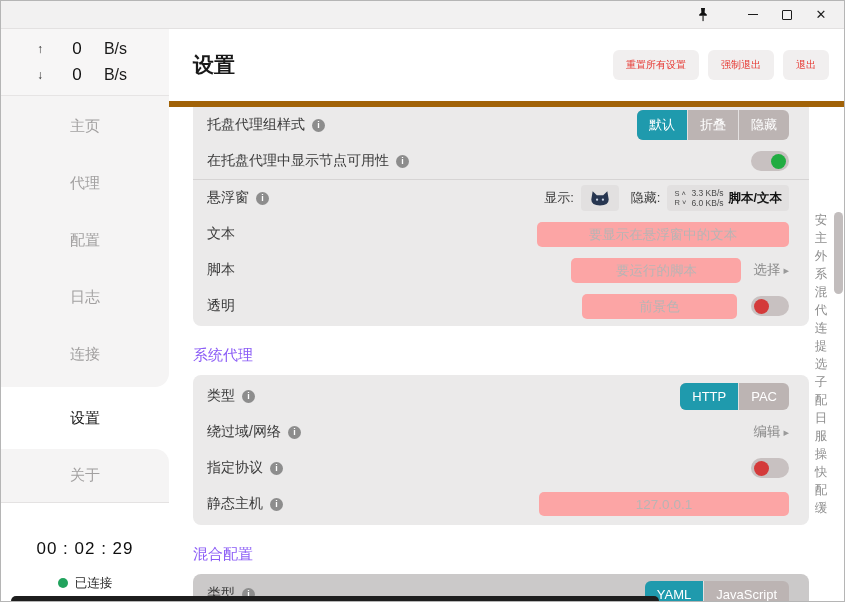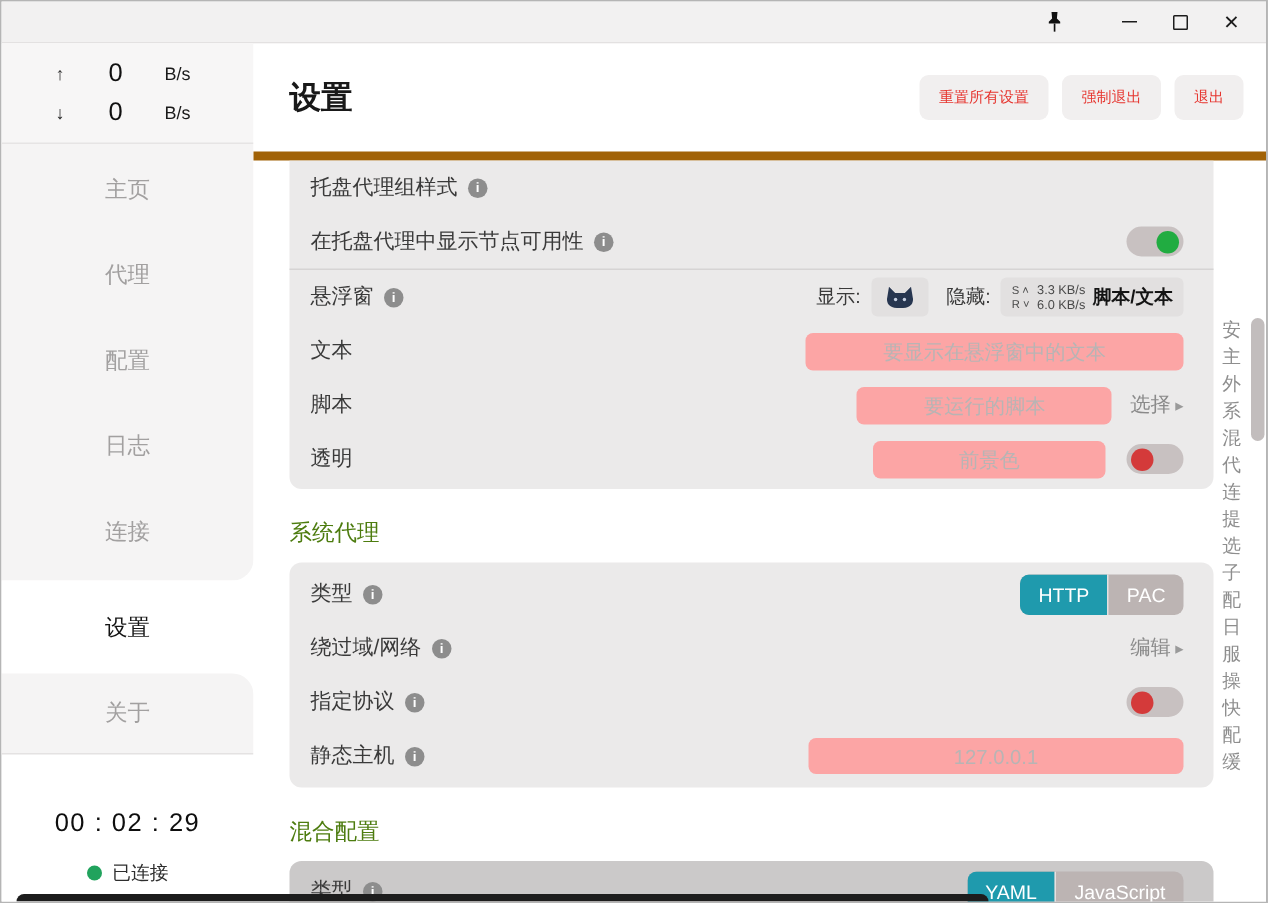--- a/index.html
+++ b/index.html
@@ -23,21 +23,21 @@
   .frame{ display:flex; height:573px; position:relative; }
   
   .sidebar{ width:168px; flex:none; position:relative; background:#fff; }
   .speed-panel{
     height:67px; background:#f7f6f6; border-bottom:1px solid #e6e4e4;
     display:flex; flex-direction:column; justify-content:space-evenly; padding:4px 42px 4px 36px;
   }
   .speed-row{ display:flex; align-items:center; }
   .speed-arrow{ width:16px; font-size:12px; color:#2a2a2a; }
   .speed-val{ flex:1; text-align:center; font-size:17px; color:#101010; }
-  .speed-unit{ width:26px; text-align:right; font-size:12px; color:#1a1a1a; }
+  .speed-unit{ width:26px; text-align:right; font-size:16px; color:#1a1a1a; }
   .nav-group-top{ background:#f5f4f4; border-radius:0 0 14px 0; padding:2px 0 4px; }
   .nav-item{ height:57px; display:flex; align-items:center; justify-content:center;
     font-size:15px; color:#a2a0a0; cursor:default; }
   .nav-item.active{ height:62px; color:#141414; background:#fff; }
   .nav-group-about{ background:#f5f4f4; border-radius:0 14px 0 0; }
   .nav-group-about .nav-item{ height:53px; }
   .sidebar-divider{ height:1px; background:#e4e2e2; }
   .sb-footer{ position:absolute; left:0; right:0; bottom:10px; text-align:center; }
   .timer{ font-size:17px; color:#0e0e0e; letter-spacing:1px; margin-bottom:15px; }
   .status{ font-size:12.5px; color:#2e2e2e; display:inline-flex; align-items:center; gap:7px; }
@@ -59,21 +59,21 @@
   .panel-c{ background:#cbc9c9; border-radius:8px 8px 0 0; height:44px; }
   .prow{ height:36px; display:flex; align-items:center; padding:0 20px 0 14px;
     font-size:14px; color:#3a3a3a; }
   .panel-c .prow{ height:40px; }
   .prow-label{ display:flex; align-items:center; gap:7px; }
   .info-icon{ width:13px; height:13px; border-radius:50%; background:#8d8d8d; color:#fff;
     display:inline-flex; align-items:center; justify-content:center; font-size:9px; font-weight:700; }
   .info-icon::after{ content:"i"; }
   .prow-right{ margin-left:auto; display:flex; align-items:center; }
   .divider{ height:1px; background:#d6d4d4; }
-  .section-heading{ font-size:15px; color:#4d7c0f; margin:20px 0 10px; }
+  .section-heading{ font-size:15px; color:#8b5cf6; margin:20px 0 10px; }
   
   .seg-group{ display:flex; border-radius:6px; overflow:hidden; background:#bcb4b3; }
   .seg{ padding:6px 12px; font-size:13px; color:#fff; cursor:default; }
   .seg + .seg{ border-left:1px solid rgba(255,255,255,.6); }
   .seg.active{ background:#1f9aad; border-left:none; }
   
   .toggle{ width:38px; height:20px; border-radius:10px; background:#c8c1c1; position:relative; cursor:default; }
   .toggle .knob{ width:15px; height:15px; border-radius:50%; position:absolute; top:2.5px; }
   .toggle.on .knob{ right:3px; background:#21ac41; }
   .toggle.off .knob{ left:3px; background:#d43a3a; }
@@ -176,20 +176,27 @@
         </div>
       </div>
 
       <div class="scroll-area">
 
         <div class="panel panel-a">
           <div class="prow">
             <div class="prow-label">
               <span>托盘代理组样式</span>
               <span class="info-icon"></span>
+            </div>
+            <div class="prow-right">
+              <div class="seg-group">
+                <span class="seg active">默认</span>
+                <span class="seg">折叠</span>
+                <span class="seg">隐藏</span>
+              </div>
             </div>
           </div>
           <div class="prow">
             <div class="prow-label">
               <span>在托盘代理中显示节点可用性</span>
               <span class="info-icon"></span>
             </div>
             <div class="prow-right">
               <div class="toggle on">
                   <span class="knob"></span>

